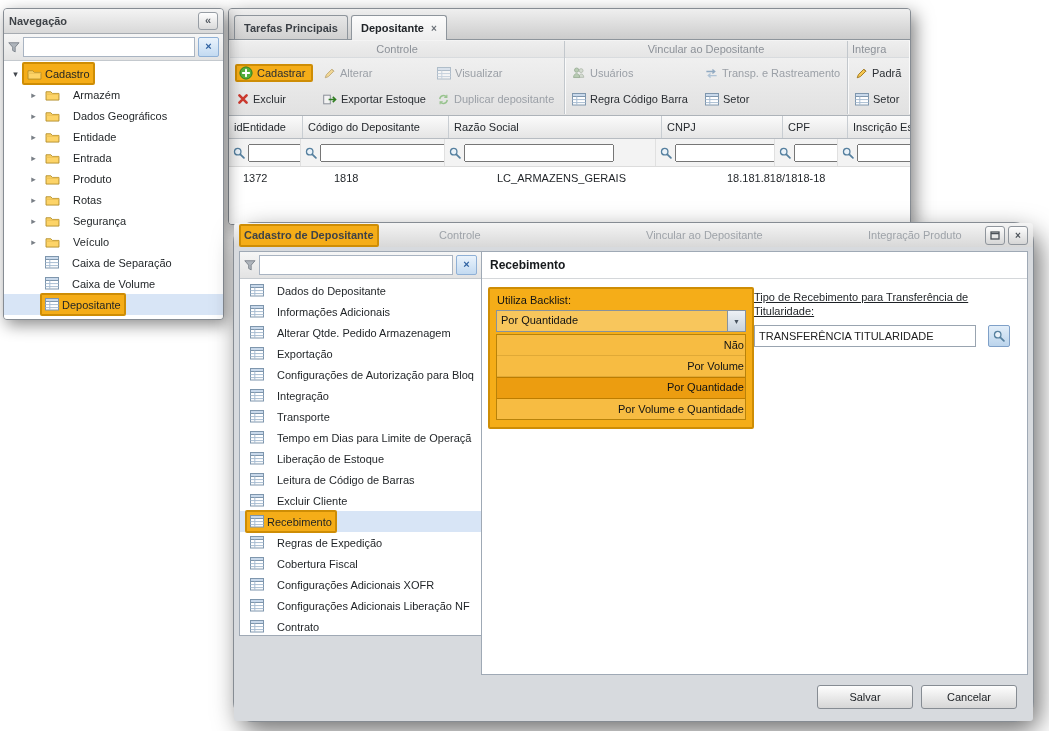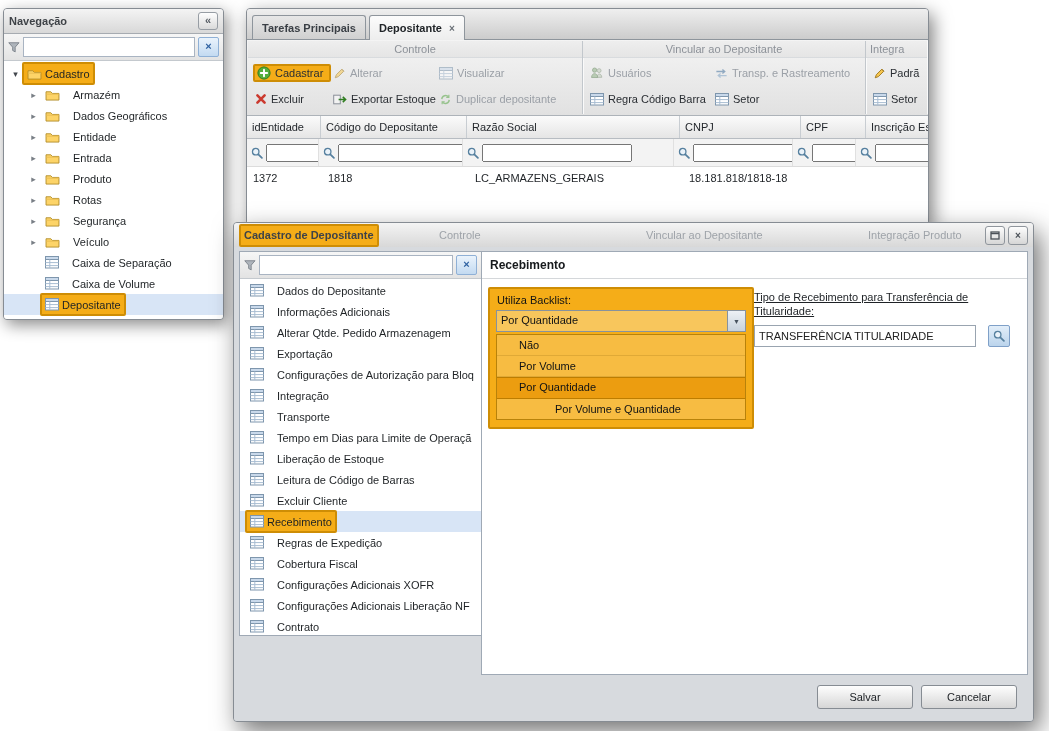--- a/index.html
+++ b/index.html
@@ -26,53 +26,53 @@
     color:#2F61A1;font-weight:bold;font-size:11px;line-height:16px;text-align:center;cursor:default;}
   .tree{flex:1;background:#fff;border-radius:0 0 3px 3px;padding-top:2px;overflow:hidden;}
   .trow{height:21px;display:flex;align-items:center;padding-left:5px;white-space:nowrap;}
   .trow.lvl1{padding-left:23px;}
   .trow.selected{background:#D8E5F6;}
   .caret{width:13px;flex:none;text-align:center;font-size:9px;color:#787E85;}
   .caret.exp{color:#41464C;}
   .tlabel{color:#1E2225;}
 
   
-  .main-window{left:228px;top:8px;width:681px;height:215px;z-index:1;box-shadow:4px 6px 18px rgba(0,0,0,.5);display:flex;flex-direction:column;margin-left:18px;}
+  .main-window{left:228px;top:8px;width:681px;height:215px;z-index:1;box-shadow:4px 6px 18px rgba(0,0,0,.5);display:flex;flex-direction:column;}
   .tabstrip{height:27px;display:flex;align-items:flex-end;gap:3px;padding:3px 5px 0;background:linear-gradient(#EFEFEF,#CCCCCC);
     border-bottom:1px solid #8E959C;border-radius:3px 3px 0 0;flex:none;}
   .tab{height:23px;display:flex;align-items:center;gap:7px;padding:0 9px;border:1px solid #8E959C;border-bottom:none;border-radius:3px 3px 0 0;
     background:linear-gradient(#E7E7E7,#D0D0D0);font-weight:bold;color:#3A3F45;white-space:nowrap;}
   .tab.active{background:linear-gradient(#FCFCFC,#EDEDED);color:#202428;position:relative;top:1px;height:24px;}
   .tab-close{font-size:10px;color:#6A7077;font-weight:bold;}
   .toolbar{height:73px;display:flex;background:linear-gradient(#F4F4F4,#E1E1E1);border-bottom:1px solid #ADB3B9;overflow:hidden;padding:1px;flex:none;}
   .bgroup{display:flex;flex-direction:column;border-right:1px solid #C2C7CC;box-shadow:1px 0 0 #FAFAFA;overflow:hidden;}
   .gtitle{height:16px;line-height:16px;text-align:center;color:#8C9198;background:linear-gradient(#EEEEEE,#E5E5E5);
     border-bottom:1px solid #D8DBDE;padding:0 4px;white-space:nowrap;overflow:hidden;flex:none;}
-  .gbody{flex:1;display:grid;grid-auto-flow:column;grid-template-rows:repeat(2,1fr);align-items:center;padding:2px 5px;column-gap:0;}
+  .gbody{flex:1;display:grid;grid-auto-flow:column;grid-template-rows:repeat(2,1fr);align-items:center;padding:2px 5px;column-gap:8px;}
   .g-controle{grid-template-columns:78px 106px 132px;}
   .g-vincular{grid-template-columns:125px 145px;}
   .g-integ{grid-template-columns:80px;}
   .tbtn{display:inline-flex;align-items:center;gap:4px;white-space:nowrap;padding:1px 2px;cursor:default;}
   .tbtn .tlab{color:#2A2E33;}
   .tbtn.disabled .tlab{color:#9BA0A7;}
   .tbtn.disabled .ico{opacity:.55;}
   .tbtn.hlb{background:#F5AD18;border:2px solid #CE8D05;border-radius:2px;padding:0 2px;}
   .gridwrap{flex:1;display:flex;flex-direction:column;background:#fff;border-radius:0 0 3px 3px;overflow:hidden;}
   .ghead{display:flex;height:22px;background:linear-gradient(#FBFBFB,#E5E5E5);border-bottom:1px solid #B7BCC2;flex:none;}
   .gh{display:flex;align-items:center;padding:0 5px;border-right:1px solid #C8CDD2;color:#24282D;overflow:hidden;white-space:nowrap;}
   .frow{display:flex;height:27px;background:#F3F3F3;border-bottom:1px solid #DCDCDC;flex:none;}
   .fc{display:flex;align-items:center;gap:3px;padding:0 4px;border-right:1px solid #E0E0E0;overflow:hidden;}
   .drow{display:flex;height:22px;background:#fff;flex:none;}
-  .dc{display:flex;align-items:center;padding:0 6px;color:#1E2226;overflow:hidden;white-space:nowrap;}
+  .dc{display:flex;align-items:center;padding:0 14px;color:#1E2226;overflow:hidden;white-space:nowrap;}
   .c0{width:63px;flex:none;}.c1{width:135px;flex:none;}.c2{width:202px;flex:none;}
   .c3{width:110px;flex:none;}.c4{width:54px;flex:none;}.c5{flex:1;}
   .grest{flex:1;background:#fff;}
 
   
-  .modal-window{left:233px;top:222px;width:799px;height:498px;z-index:5;box-shadow:6px 10px 26px rgba(0,0,0,.55);}
+  .modal-window{left:233px;top:222px;width:799px;height:498px;z-index:5;box-shadow:6px 10px 26px rgba(0,0,0,.55);border-radius:20px;}
   .ghost{position:absolute;top:0;height:24px;line-height:24px;font-weight:normal;color:#9EA3A9;white-space:nowrap;}
   .g0{left:205px;}.g1{left:412px;}.g2{left:634px;}
   .winbtns{position:absolute;right:5px;top:3px;display:flex;gap:3px;}
   .winbtn{width:18px;height:17px;border:1px solid #8F959C;border-radius:3px;background:linear-gradient(#FDFDFD,#D6D6D6);
     display:flex;align-items:center;justify-content:center;color:#4B5158;font-size:10px;font-weight:bold;cursor:default;}
   .modal-body{position:absolute;left:0;right:0;top:24px;bottom:0;background:#D7DADE;border-radius:0 0 3px 3px;}
   .mleft{position:absolute;left:5px;top:4px;width:241px;height:383px;background:#fff;border:1px solid #9FA9B5;
     display:flex;flex-direction:column;overflow:hidden;}
   .mlist{flex:1;overflow:hidden;padding-top:1px;}
   .mrow{height:21px;display:flex;align-items:center;padding-left:5px;white-space:nowrap;}
@@ -80,21 +80,21 @@
   .mlabel{color:#1E2225;}
   .mright{position:absolute;left:247px;top:4px;right:5px;height:422px;background:#fff;border:1px solid #9FA9B5;overflow:hidden;}
   .phead{height:26px;line-height:26px;padding:0 8px;font-weight:bold;font-size:12px;color:#16191C;border-bottom:1px solid #D4D7DA;}
   .amberbox{position:absolute;left:6px;top:35px;width:250px;background:#F5AD18;border:2px solid #CE8D05;border-radius:2px;padding:5px 6px 7px;}
   .fb-label{color:#101214;margin:0 0 4px 1px;}
   .combo{display:flex;height:20px;border:1px solid #87929E;background:#F8C65C;}
   .combo-text{flex:1;line-height:18px;padding:0 4px;color:#101214;overflow:hidden;white-space:nowrap;}
   .combo-trigger{width:17px;flex:none;border-left:1px solid #87929E;background:linear-gradient(#EDF1F5,#C8D2DC);
     display:flex;align-items:center;justify-content:center;font-size:7px;color:#47525E;cursor:default;}
   .optlist{margin-top:2px;border:1px solid #B8820A;background:#F7BC42;}
-  .opt{height:20px;line-height:20px;padding:0 22px;color:#101214;border-bottom:1px solid rgba(124,82,0,.18);cursor:default;}
+  .opt{height:20px;line-height:20px;padding:0 1px;color:#101214;border-bottom:1px solid rgba(124,82,0,.18);cursor:default;text-align:right;}
   .opt:last-child{border-bottom:none;margin-left:36px;}
   .opt.selected{background:#EC9D10;border-top:1px solid #BD7D00;border-bottom:1px solid #BD7D00;line-height:18px;}
   .tipo{position:absolute;left:272px;top:38px;width:256px;}
   .tipo-label{color:#1E2226;line-height:14px;margin-bottom:7px;width:246px;text-decoration:underline;}
   .tipo-row{display:flex;align-items:center;justify-content:space-between;}
   .tipo-input{width:212px;height:20px;border:1px solid #99A4B0;padding:0 4px;background:#fff;}
   .lookup-btn{width:20px;height:20px;margin-left:1px;border:1px solid #7FA0C8;border-radius:2px;
     background:linear-gradient(#E2EEF9,#BBD4EC);display:flex;align-items:center;justify-content:center;cursor:default;}
   .mfooter{position:absolute;right:16px;bottom:12px;display:flex;gap:8px;}
   .fbtn{height:22px;min-width:70px;padding:0 12px;display:flex;align-items:center;justify-content:center;

